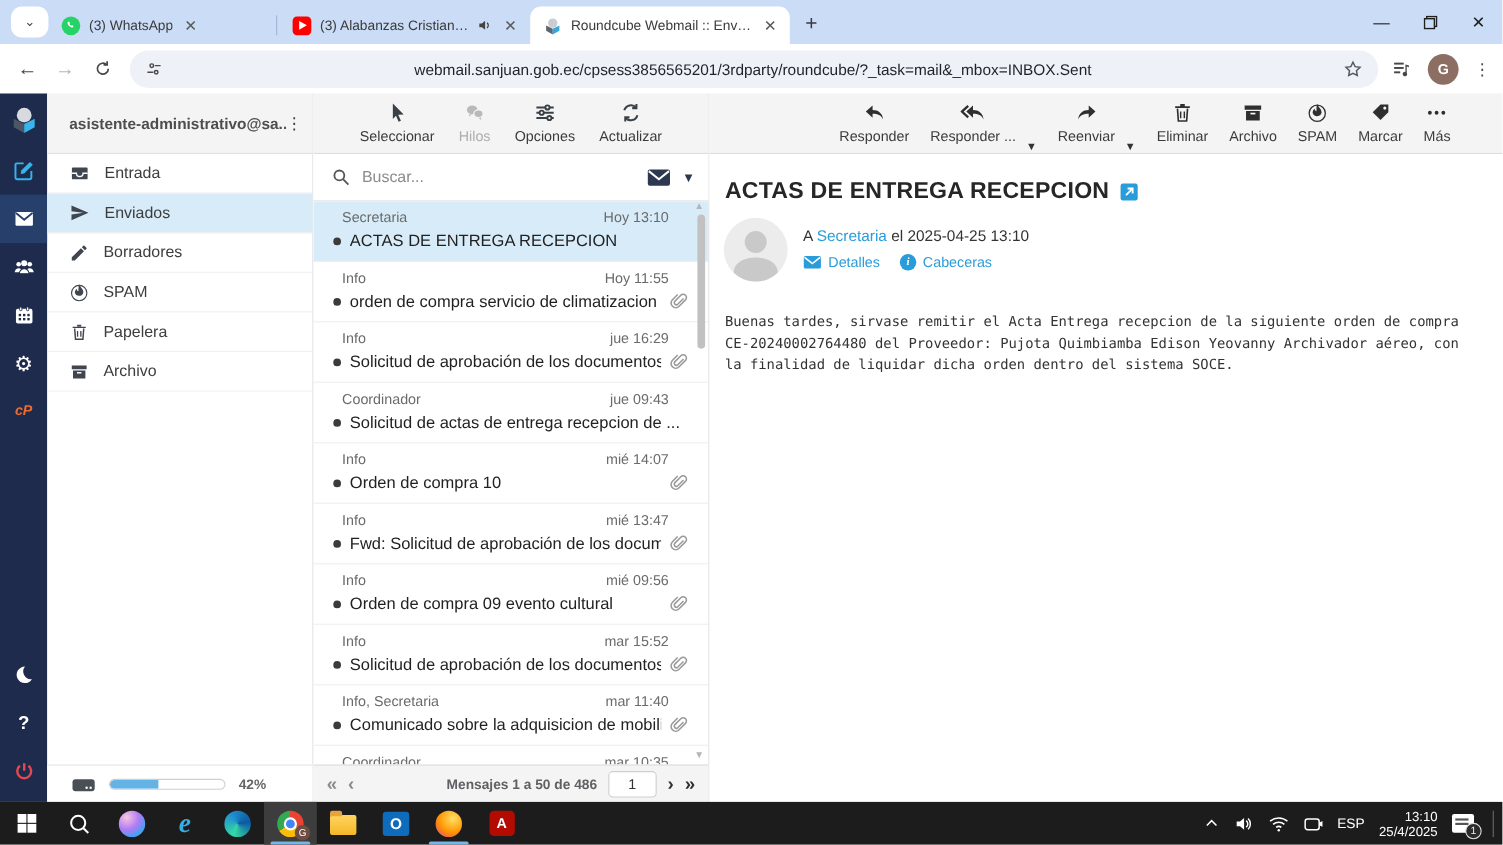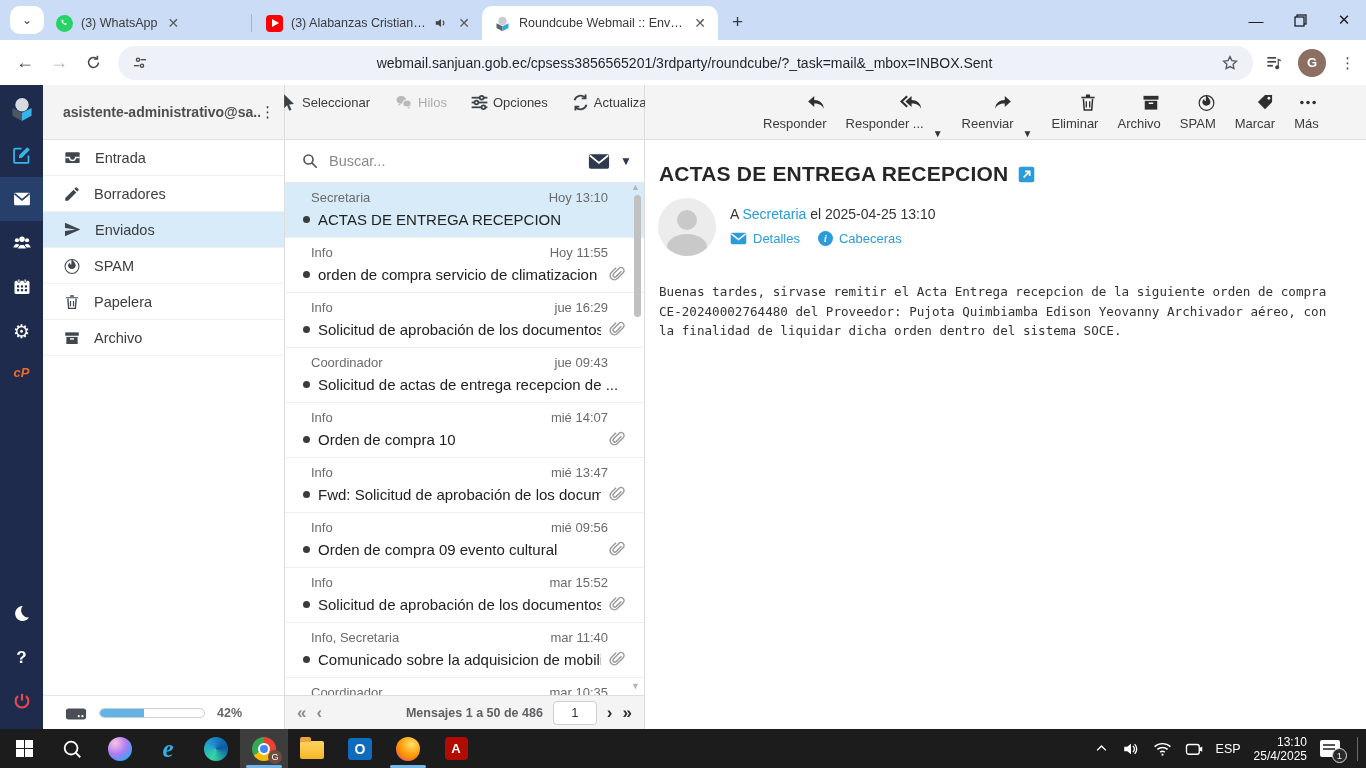--- a/index.html
+++ b/index.html
@@ -53,21 +53,21 @@
   .folder-row.selected { background:#d7ecf8; }
   .folder-row .flabel { font-size:14.5px; color:#3d3d3d; }
   #quota { position:absolute; left:0; bottom:0; width:241px; height:34px; border-top:1px solid #e4e4e4; display:flex; align-items:center; gap:12px; padding:0 14px 0 22px; background:#fff; }
   .qtrack { width:106px; height:10px; border:1px solid #cfcfcf; border-radius:6px; background:#fff; overflow:hidden; }
   .qfill { height:100%; background:#63b3e6; border-radius:6px 0 0 6px; }
   .qpct { font-size:12.5px; color:#666; font-weight:700; }
 
   
   #listcol { position:absolute; left:285px; top:0; width:360px; height:644px; border-right:1px solid #ddd; background:#fff; }
   #list-toolbar { height:55px; background:#f4f4f4; border-bottom:1px solid #ddd; display:flex; align-items:flex-start; justify-content:center; gap:22px; padding-top:7px; }
-  .tbtn { display:flex; flex-direction:row; align-items:center; gap:3px; }
+  .tbtn { display:flex; flex-direction:column; align-items:center; gap:3px; }
   .tbtn .tlabel { font-size:13px; color:#3b3b3b; }
   .tbtn.disabled .tlabel { color:#adadad; }
   #searchrow { height:43px; background:#fff; border-bottom:1px solid #e6e6e6; display:flex; align-items:center; padding:0 12px 0 16px; gap:10px; }
   #searchrow input { flex:1; border:none; outline:none; font-size:14.5px; color:#ec4899; background:transparent; font-family:"Liberation Sans",sans-serif; }
   #searchrow input::placeholder { color:#8b8b8b; }
 
   #msgs { position:absolute; left:0; top:98px; width:359px; height:512px; overflow:hidden; }
   .msg-row { height:55px; border-bottom:1px solid #efefef; padding:7px 14px 0 18px; position:relative; }
   .msg-row.selected { background:#d7ecf8; }
   .m-l1 { display:flex; justify-content:space-between; padding-left:8px; padding-right:22px; }
@@ -82,21 +82,21 @@
 
   #pagerow { position:absolute; left:0; bottom:0; width:359px; height:34px; background:#f4f4f4; border-top:1px solid #ddd; display:flex; align-items:center; padding:0 12px 0 12px; gap:10px; }
   .pg { font-size:17px; font-weight:700; }
   .pg.dim { color:#8a8a8a; } .pg.dark { color:#2f2f2f; }
   #pagelabel { flex:1; text-align:right; font-size:12.5px; color:#5f6063; font-weight:700; }
   #pageinput { width:44px; height:24px; border:1px solid #cfcfcf; border-radius:4px; text-align:center; font-size:13px; color:#333; background:#fff; font-family:"Liberation Sans",sans-serif; }
 
   
   #mailpane { position:absolute; left:645px; top:0; width:721px; height:644px; background:#fff; }
   #mail-toolbar { height:55px; background:#f4f4f4; border-bottom:1px solid #ddd; display:flex; align-items:flex-start; padding:7px 0 0 118px; gap:19px; }
-  .mtb { display:flex; flex-direction:column; align-items:flex-end; gap:3px; }
+  .mtb { display:flex; flex-direction:column; align-items:center; gap:3px; }
   .mtb .tlabel { font-size:13px; color:#3b3b3b; }
   .caret { font-size:10px; color:#333; align-self:flex-end; margin:26px 0 0 -10px; }
   #subjectrow { display:flex; align-items:center; gap:10px; padding:22px 0 0 14px; }
   #subject { font-size:21px; font-weight:700; color:#262626; letter-spacing:.2px; }
   #meta { display:flex; gap:14px; padding:12px 0 0 13px; }
   .avatar-big { width:58px; height:58px; border-radius:50%; background:#ececec; position:relative; overflow:hidden; flex:0 0 auto; }
   .avatar-big .head { position:absolute; left:19px; top:12px; width:20px; height:20px; border-radius:50%; background:#c9c9c9; }
   .avatar-big .shoulders { position:absolute; left:9px; top:36px; width:40px; height:26px; border-radius:50%; background:#c9c9c9; }
   .meta-line1 { font-size:14px; color:#333; margin-top:8px; }
   .link { color:#2a9cd9; }
@@ -302,31 +302,31 @@
       <span class="kebab" style="color:#3b3b3b">⋮</span>
     </div>
 
     <div class="folder-row">
       <svg width="19" height="19" viewBox="0 0 24 24">
           <path fill="#3f4650" d="M4 5.5h16a1 1 0 0 1 1 1V18a1 1 0 0 1-1 1H4a1 1 0 0 1-1-1V6.5a1 1 0 0 1 1-1z"></path>
           <path d="M3 12h5.2a3.8 3.8 0 0 0 7.6 0H21" fill="none" stroke="#fff" stroke-width="1.6"></path>
         </svg>
       <span class="flabel">Entrada</span>
     </div>
+    <div class="folder-row selected">
+      <svg width="19" height="19" viewBox="0 0 24 24">
+          <path fill="#3f4650" d="M2.5 20.5 22 12 2.5 3.5l.01 6.6L16 12 2.51 13.9z"></path>
+        </svg>
+      <span class="flabel">Enviados</span>
+    </div>
     <div class="folder-row">
       <svg width="18" height="18" viewBox="0 0 24 24">
           <path fill="#3f4650" d="M3 17.3V21h3.7L17.8 9.9l-3.7-3.7L3 17.3zM20.7 7a1 1 0 0 0 0-1.4l-2.3-2.3a1 1 0 0 0-1.4 0L15.2 5l3.7 3.7L20.7 7z"></path>
         </svg>
       <span class="flabel">Borradores</span>
-    </div>
-    <div class="folder-row selected">
-      <svg width="19" height="19" viewBox="0 0 24 24">
-          <path fill="#3f4650" d="M2.5 20.5 22 12 2.5 3.5l.01 6.6L16 12 2.51 13.9z"></path>
-        </svg>
-      <span class="flabel">Enviados</span>
     </div>
     <div class="folder-row">
       <svg width="18" height="18" viewBox="0 0 24 24">
           <path fill="#3f4650" d="M12 2c1.2 3.8 5 5.6 5 9.8A5.3 5.3 0 0 1 6.7 12c0-2 1-3.5 2.3-4.8 0 1.8.9 2.9 2.1 3 .1-2.7-.2-5.5.9-8.2z"></path>
           <circle cx="12" cy="12.6" r="9.3" fill="none" stroke="#3f4650" stroke-width="1.4"></circle>
         </svg>
       <span class="flabel">SPAM</span>
     </div>
     <div class="folder-row">
       <svg width="18" height="18" viewBox="0 0 24 24">

